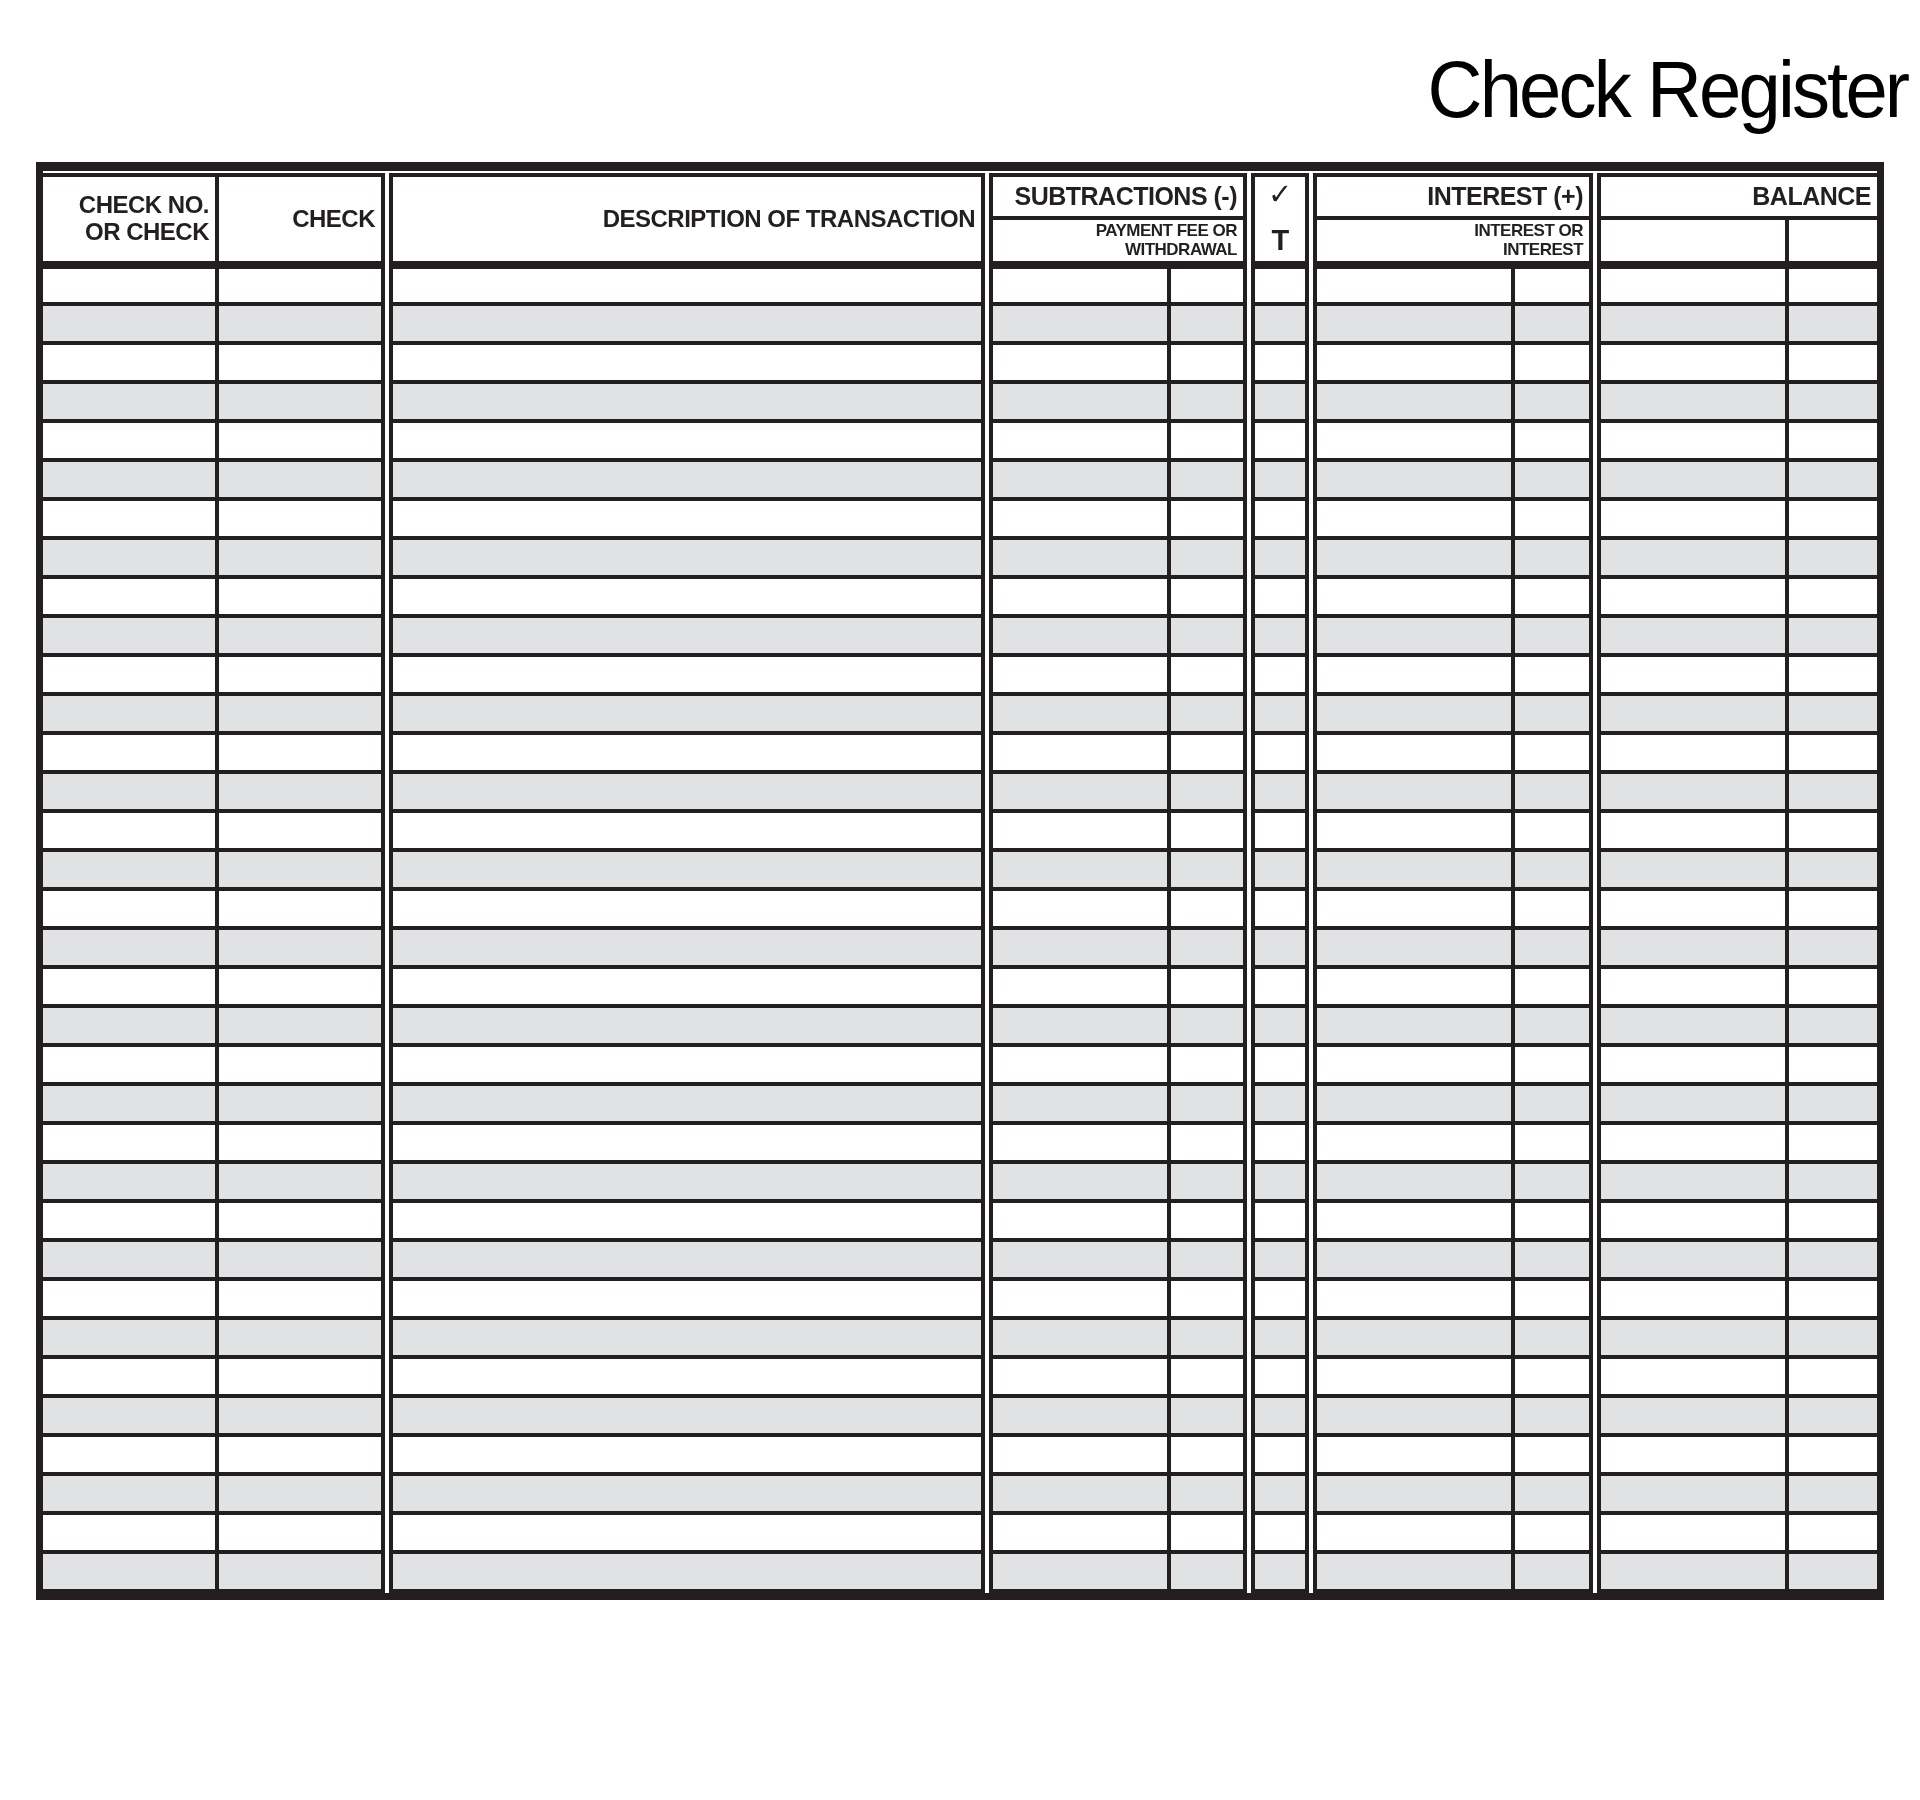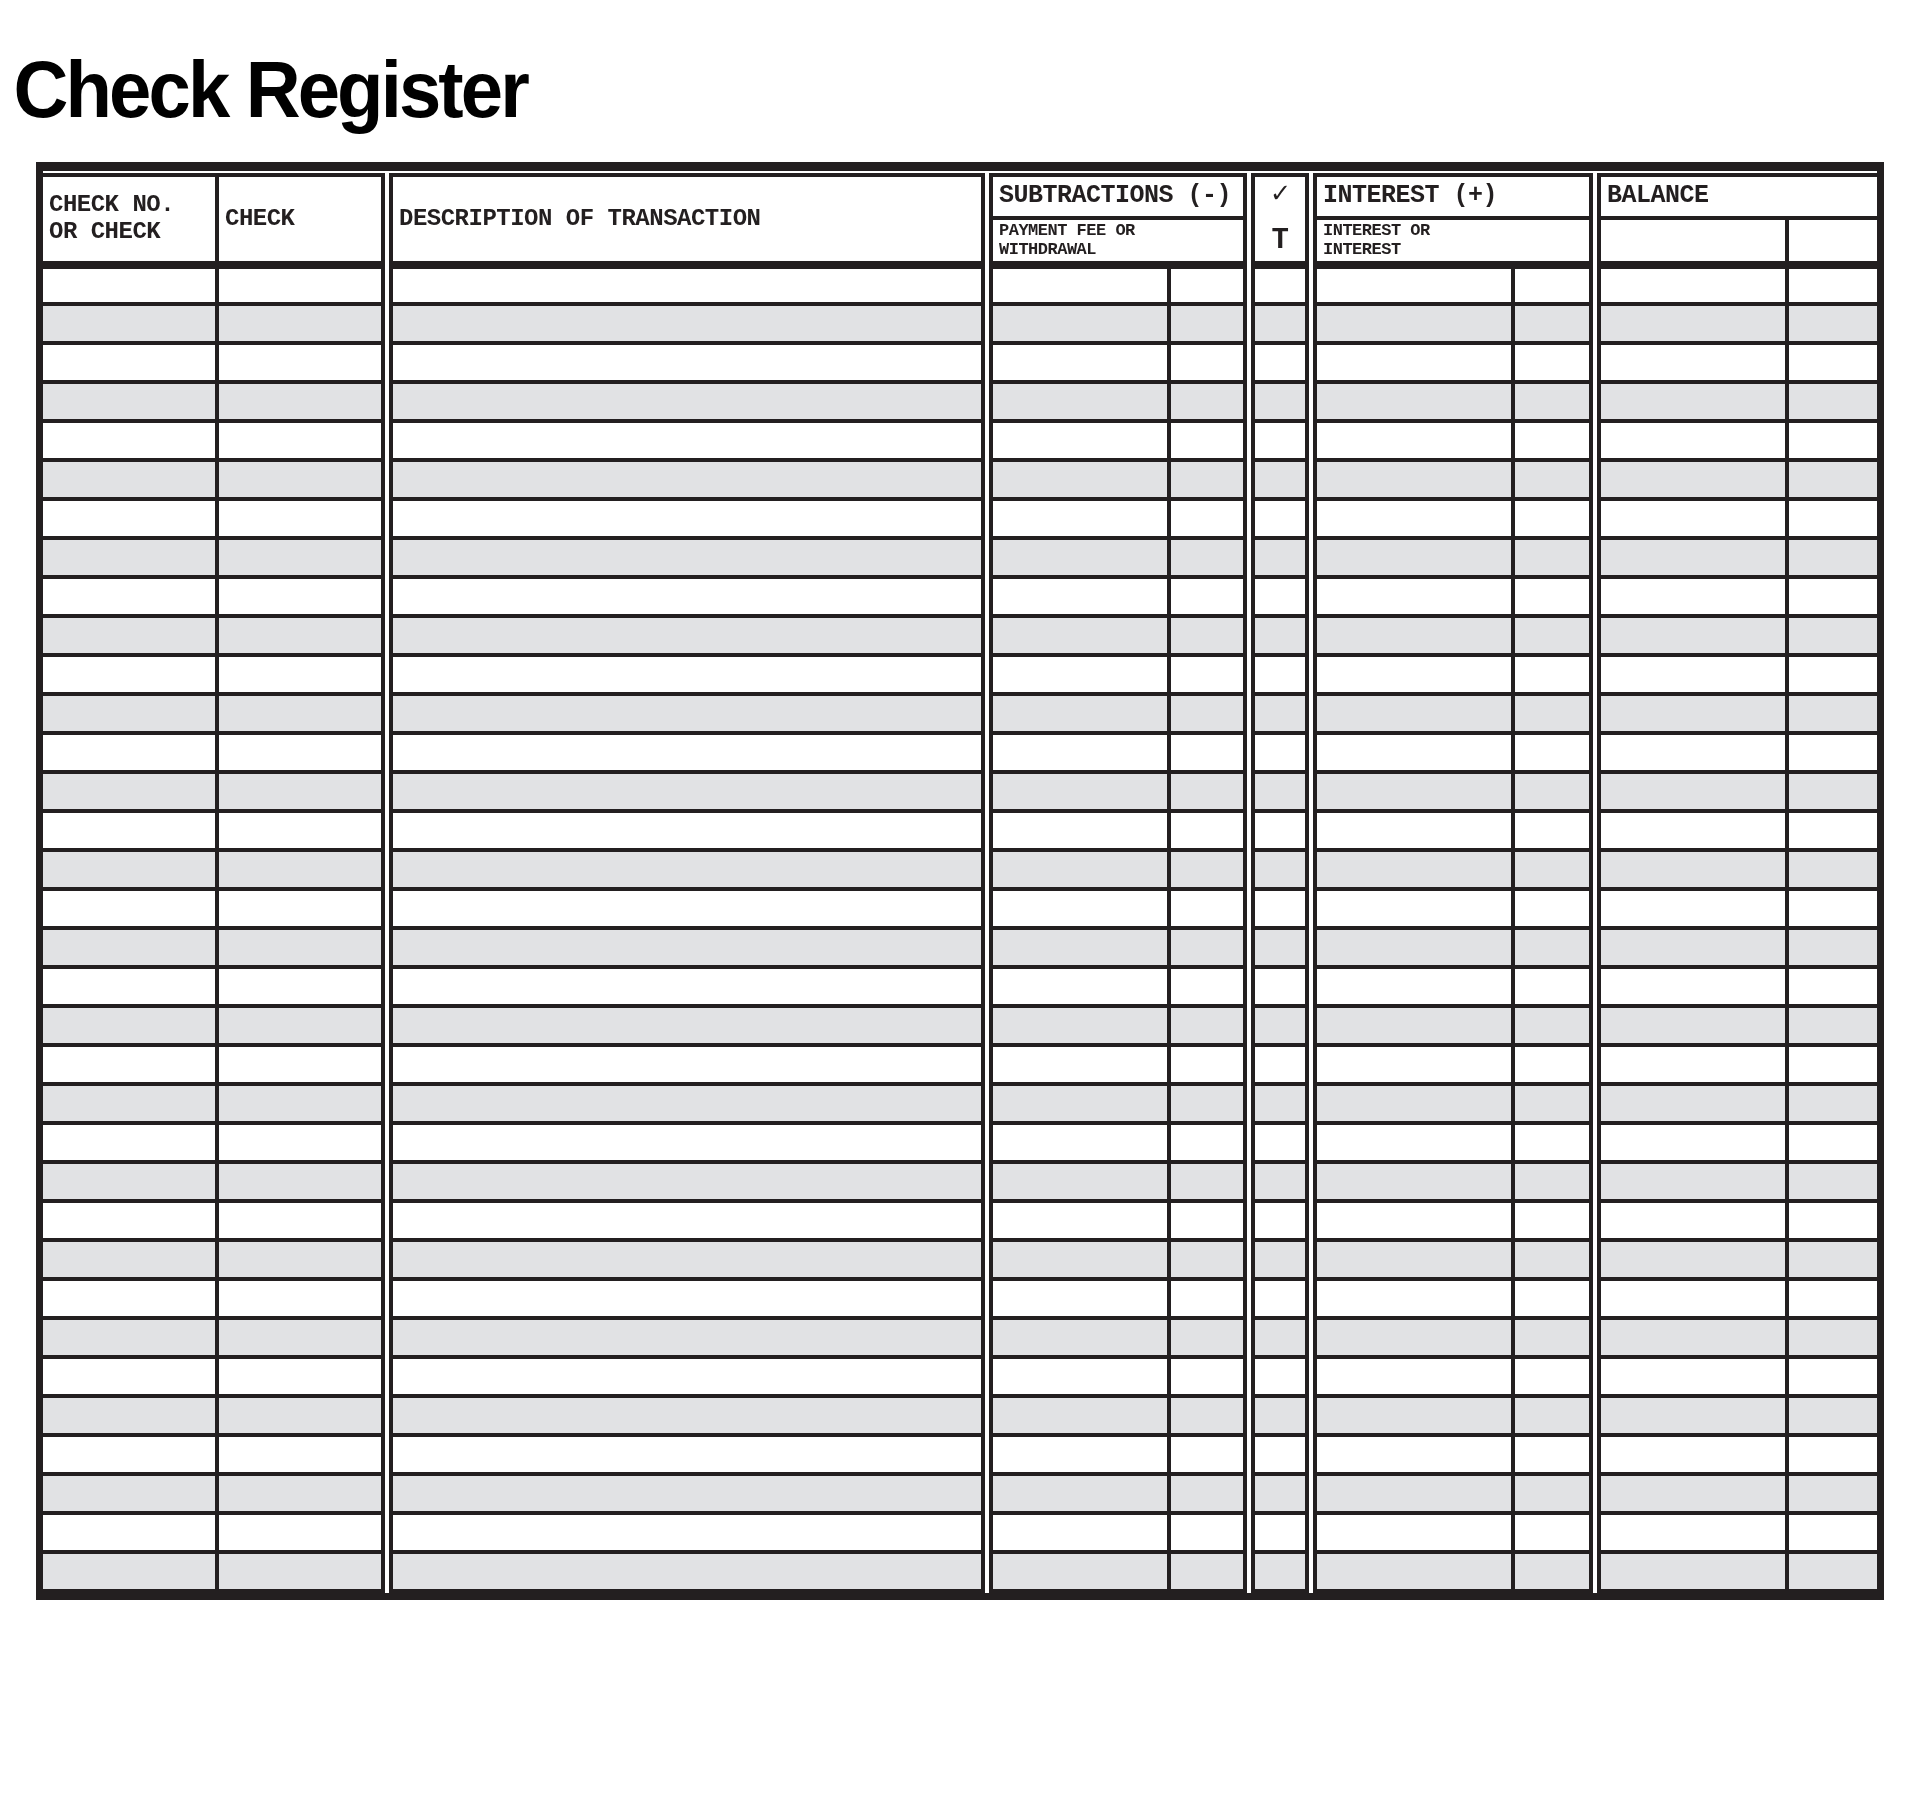--- a/index.html
+++ b/index.html
@@ -13,24 +13,24 @@
     margin: 0; padding: 0;
     background: var(--paper);
   }
   body {
     width: 1920px; height: 1800px;
     font-family: "Liberation Sans", sans-serif;
     color: var(--line);
   }
   .page-title {
     margin: 44px 0 26px 0;
-    text-align: left;
+    text-align: right;
     font-size: 80px;
     line-height: 92px;
-    font-weight: bold;
+    font-weight: normal;
     color: var(--title-color);
     letter-spacing: -3px;
   }
   .page-title .squeeze {
     display: inline-block;
     transform: scaleX(0.95);
   }
   .register-wrap {
     margin: 0 36px;
     border: 7px solid var(--line);
@@ -49,25 +49,24 @@
     padding: 0 6px;
     overflow: hidden;
   }
   .no-bl { border-left: none !important; }
   .no-br { border-right: none !important; }
   .dl    { border-left: 12px double var(--line) !important; }
 
   thead th {
     background: var(--paper);
     font-weight: bold;
-    text-align: left;
+    text-align: right;
     vertical-align: middle;
     letter-spacing: -0.5px;
     line-height: 1.12;
-    font-family: Liberation Mono, monospace;
   }
   tr.hdr-top th    { height: 40px; }
   tr.hdr-bottom th { height: 44px; }
   thead tr.hdr-bottom th, thead th[rowspan] { border-bottom: 8px solid var(--line); }
 
   .h-lg  { font-size: 25px; }
   .h-md  { font-size: 24px; }
   .h-sm  { font-size: 17px; }
 
   .chk-inner {

